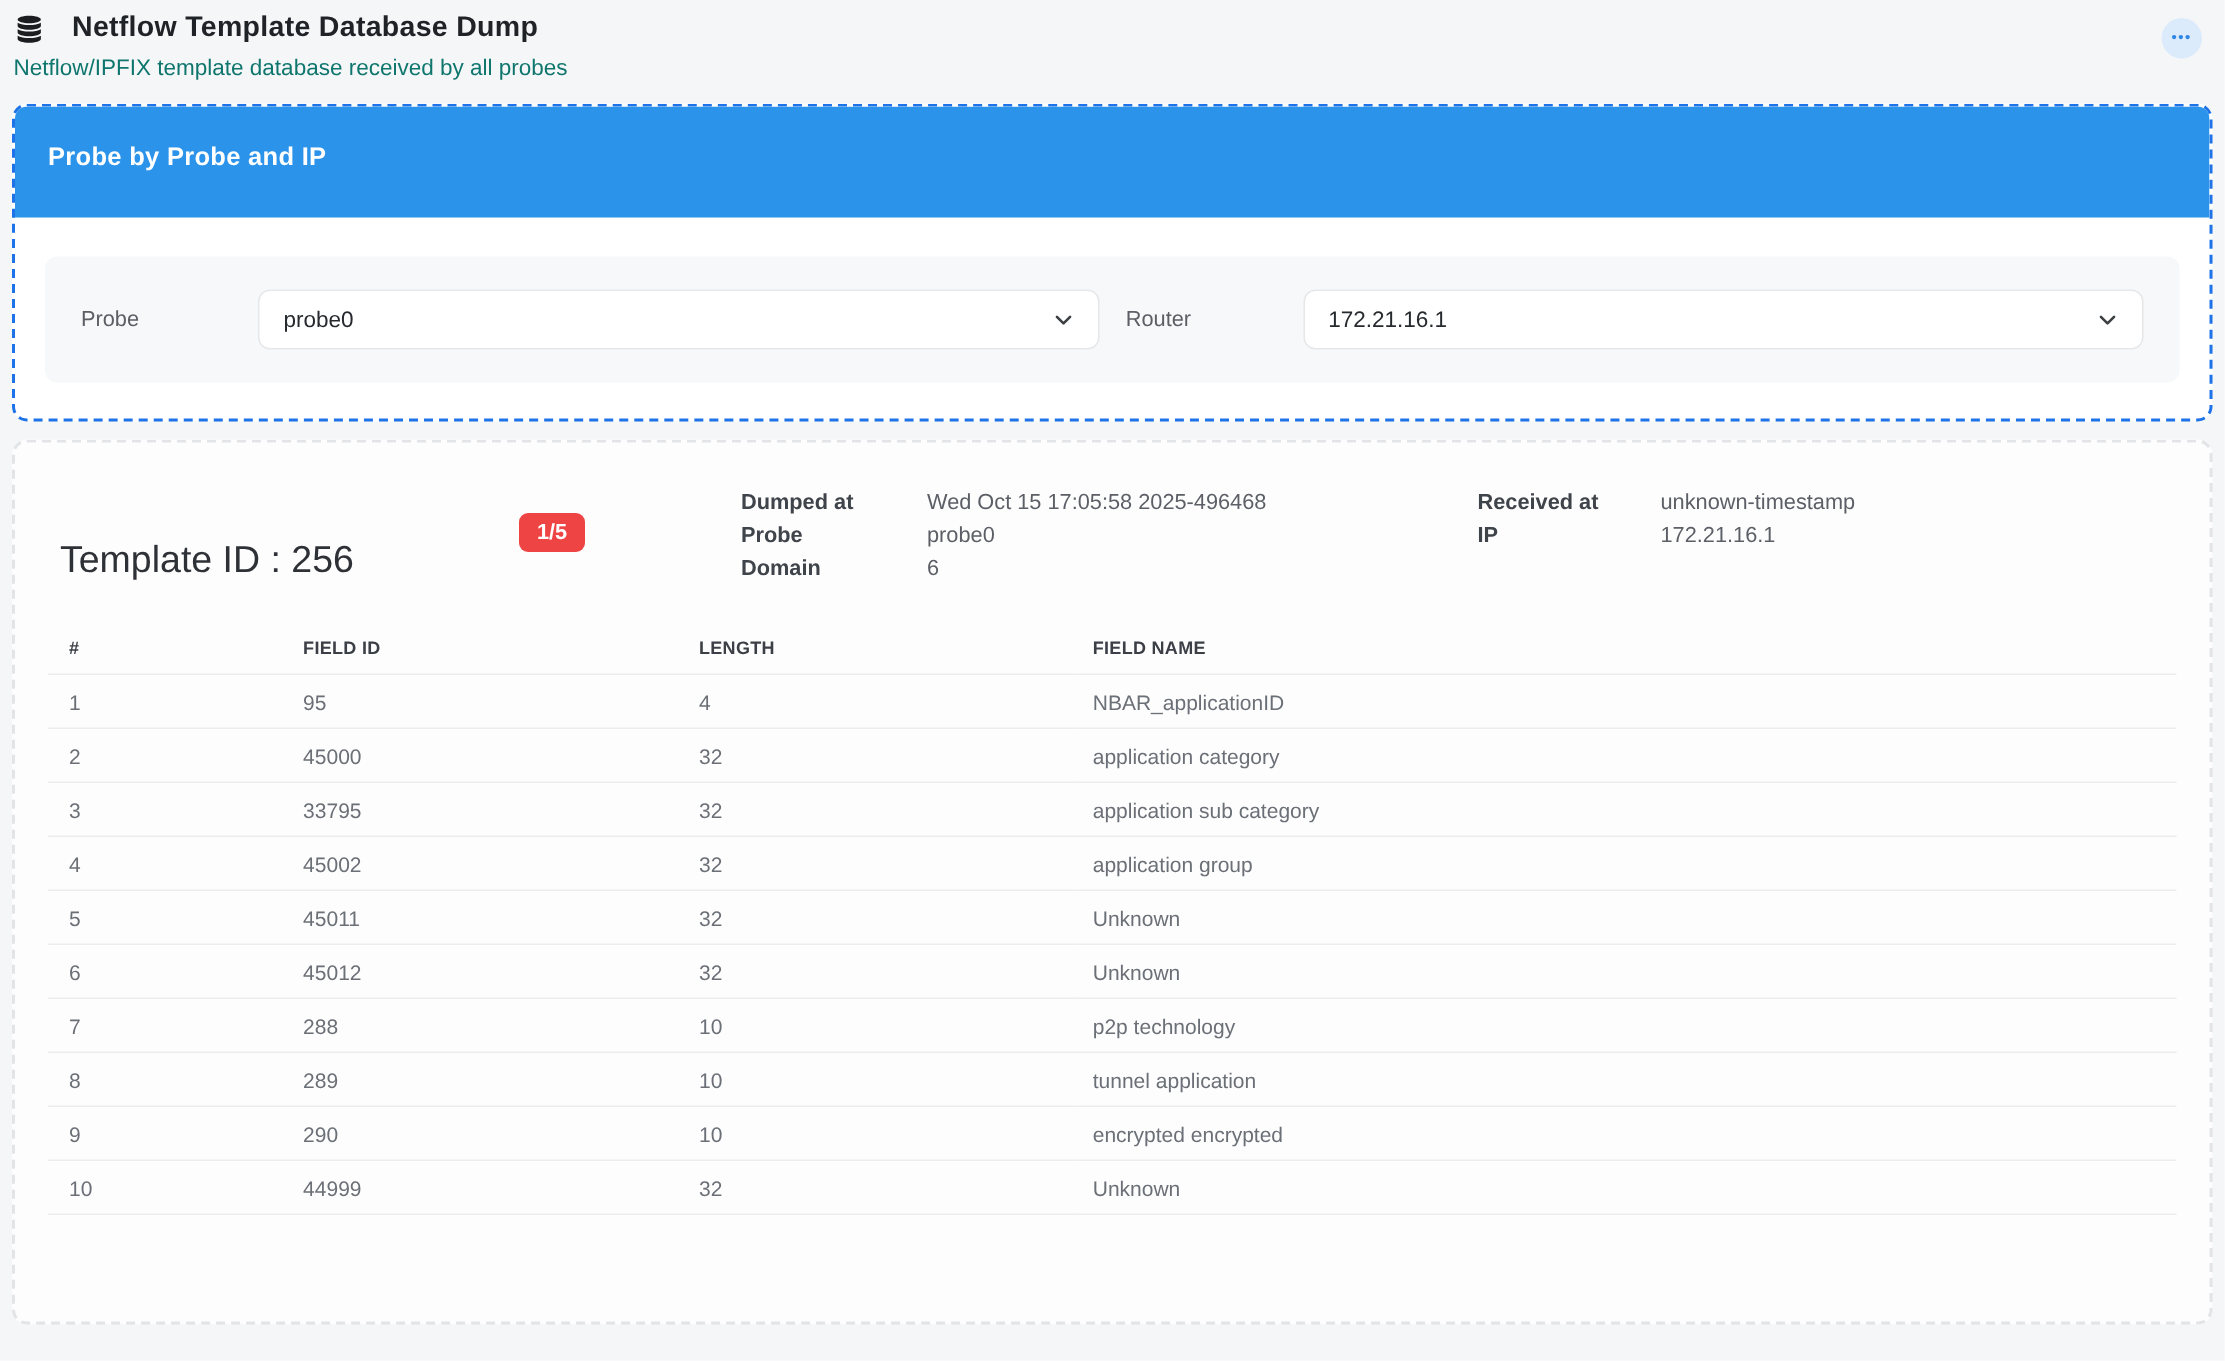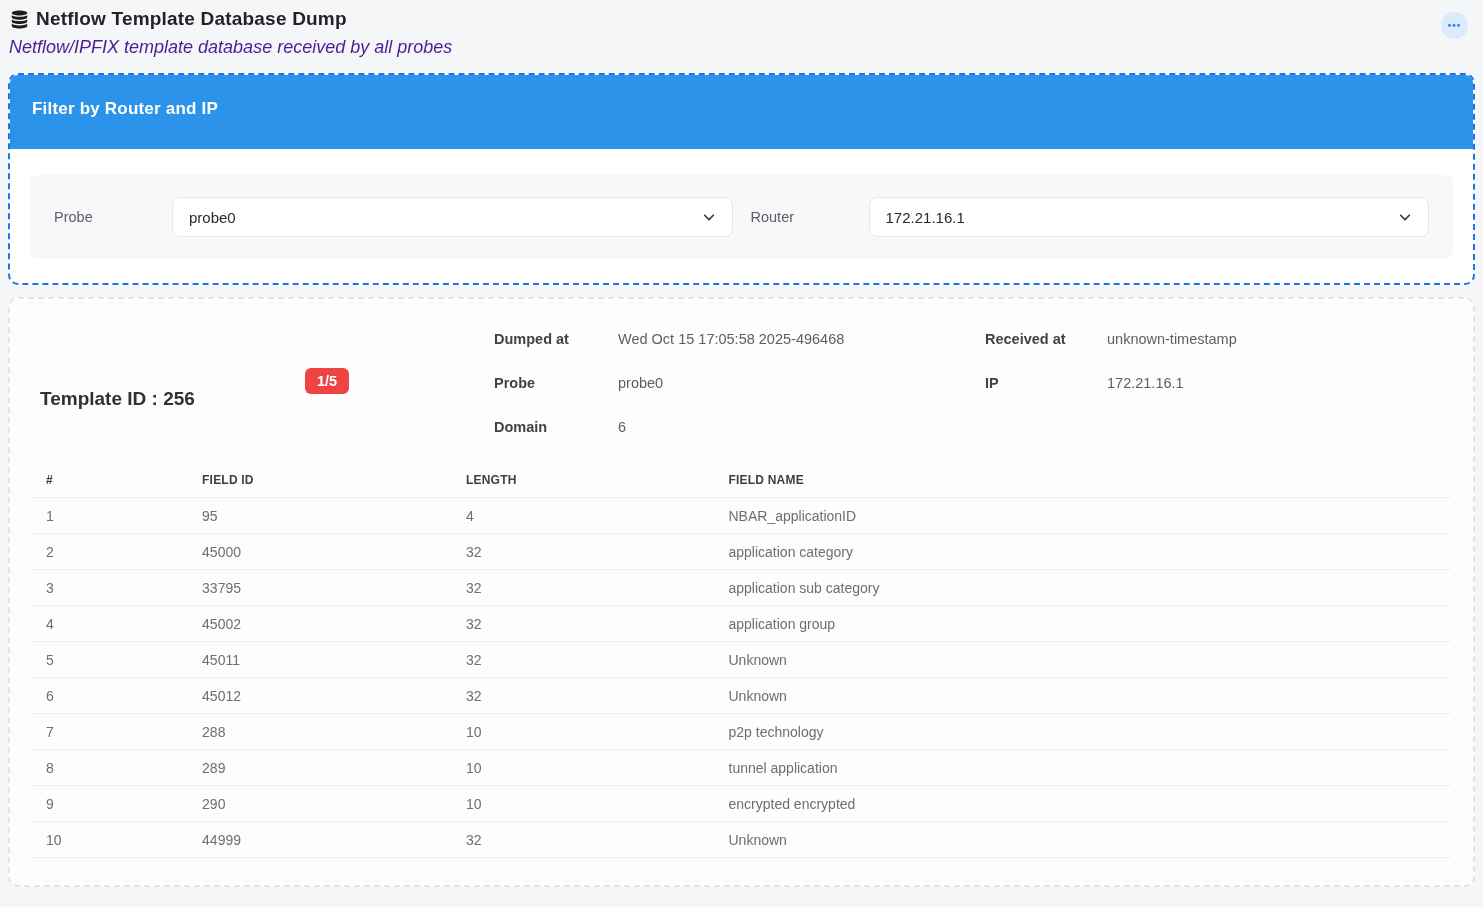--- a/index.html
+++ b/index.html
@@ -7,24 +7,24 @@
   body {
     font-family: "Liberation Sans", "DejaVu Sans", sans-serif;
     background: #f5f6f7;
     color: #33363c;
     overflow: hidden;
   }
   .page { padding: 6px 8px; }
 
   
   .page-header { display: flex; justify-content: space-between; align-items: flex-start; padding: 2px 2px 0 0; }
-  .title-row { display: flex; align-items: center; gap: 6px; padding-left: 1px; }
+  .title-row { display: flex; align-items: center; gap: 18px; padding-left: 1px; }
   .db-icon { display: inline-flex; margin-top: 1px; }
   .page-title { font-size: 19px; font-weight: 700; color: #1f2226; letter-spacing: 0.2px; }
-  .page-subtitle { font-size: 18px; color: #4c1d95; margin-top: 7px; padding-left: 1px; font-style: italic; }
+  .page-subtitle { font-size: 15px; color: #0f766e; margin-top: 7px; padding-left: 1px; }
   .menu-btn {
     width: 27px; height: 27px; border-radius: 50%; border: none;
     background: #dcebfc; color: #2e86e6; font-size: 10px; font-weight: 700;
     letter-spacing: 1px; cursor: pointer; display: flex; align-items: center; justify-content: center;
     margin: 4px 5px 0 0;
   }
 
   
   .filter-card {
     margin-top: 15px;
@@ -67,28 +67,28 @@
   .template-card {
     margin-top: 12px;
     background: #fdfdfe;
     border: 2px dashed #e3e4e7;
     border-radius: 10px;
     padding: 26px 22px 30px 22px;
     height: 590px;
   }
   .meta-section { display: flex; align-items: stretch; }
   .tpl-block { width: 462px; flex: none; display: flex; align-items: center; padding-left: 8px; }
-  .tpl-title { font-size: 19px; font-weight: 700; color: #2e3136; margin-top: 36px; }
+  .tpl-title { font-size: 25px; font-weight: 400; color: #2e3136; margin-top: 36px; }
   .tpl-badge {
     margin-left: 110px;
     background: #ef4444; color: #ffffff;
     font-size: 14.5px; font-weight: 700;
     padding: 5px 12px; border-radius: 6px;
   }
-  .info-col { display: flex; flex-direction: column; gap: 24px; padding-top: 4px; }
+  .info-col { display: flex; flex-direction: column; gap: 2px; padding-top: 4px; }
   .info-col.left { width: 491px; flex: none; }
   .info-row { display: flex; font-size: 14.5px; line-height: 20px; }
   .info-label { font-weight: 700; color: #3f434a; flex: none; }
   .info-col.left .info-label { width: 124px; }
   .info-col.right .info-label { width: 122px; }
   .info-value { color: #5c6066; }
 
   
   .tpl-table { width: 100%; border-collapse: collapse; margin-top: 28px; }
   .tpl-table th {
@@ -125,21 +125,21 @@
           </svg>
         </span>
         <h1 class="page-title">Netflow Template Database Dump</h1>
       </div>
       <div class="page-subtitle">Netflow/IPFIX template database received by all probes</div>
     </div>
     <button class="menu-btn">•••</button>
   </div>
 
   <div class="filter-card">
-    <div class="filter-card-header">Filter by Router and IP</div>
+    <div class="filter-card-header">Probe by Probe and IP</div>
     <div class="filter-card-body">
       <div class="filter-row">
         <span class="filter-label">Probe</span>
         <div class="select select-probe">
           <span>probe0</span>
           <span class="chev">
             <svg width="14" height="14" viewBox="0 0 16 16" fill="none" stroke="currentColor" stroke-width="2" stroke-linecap="round" stroke-linejoin="round">
                 <path d="M3 6l5 5 5-5"></path>
               </svg>
           </span>

